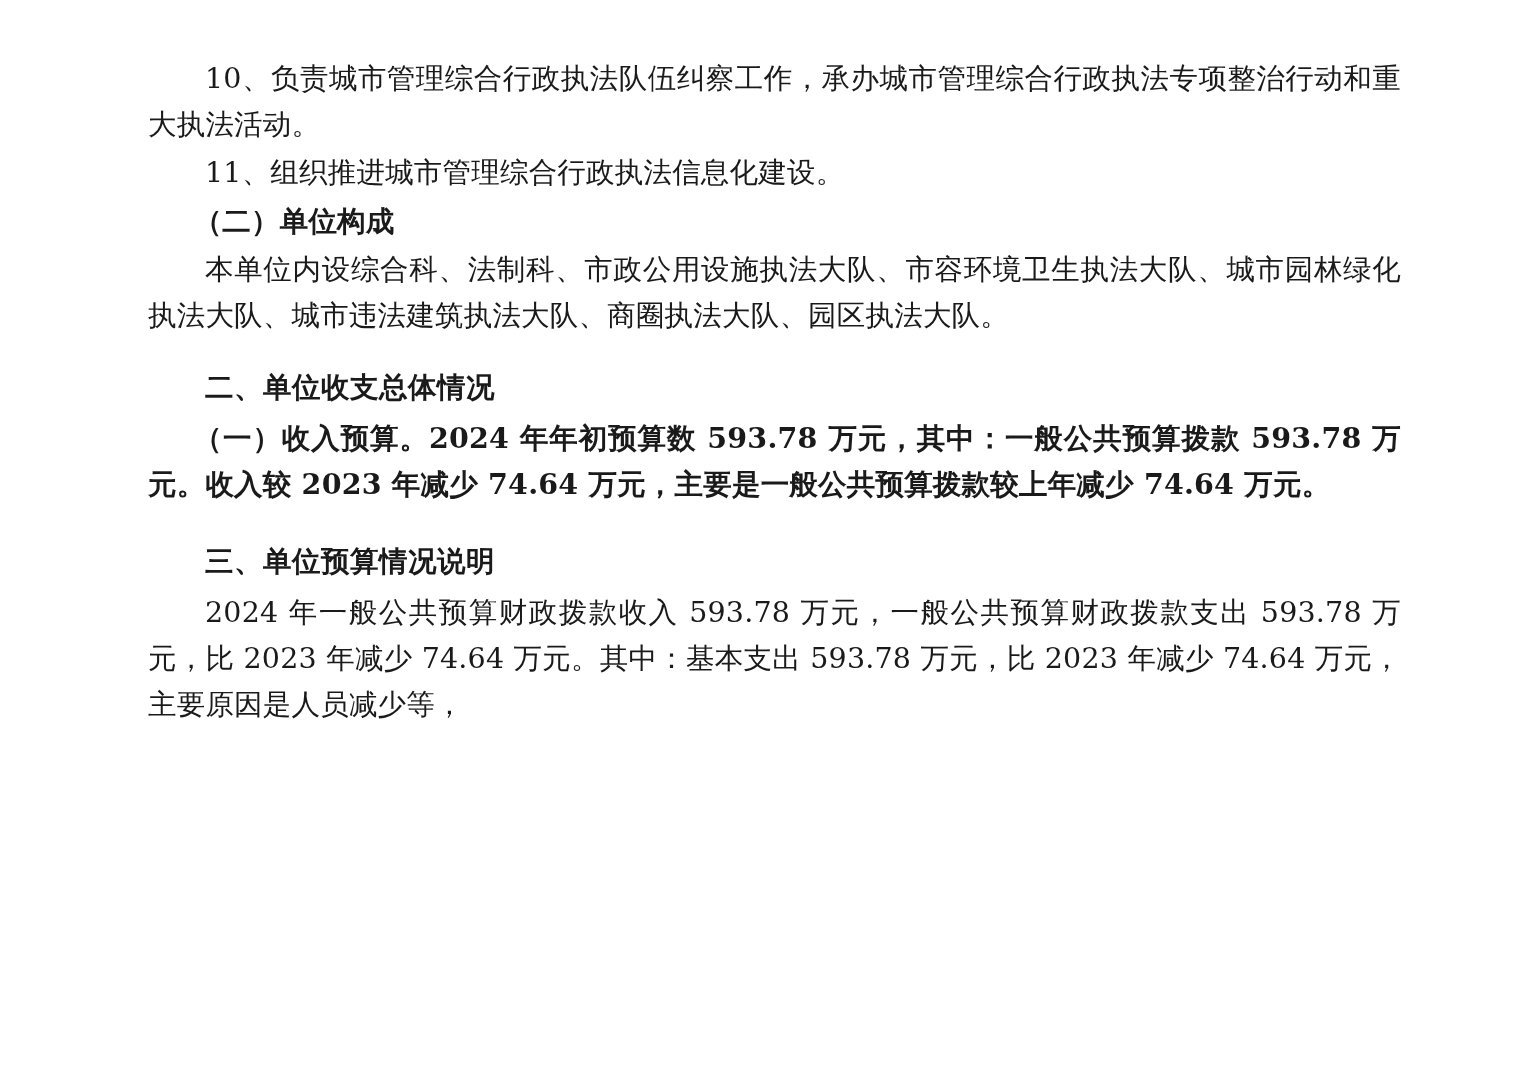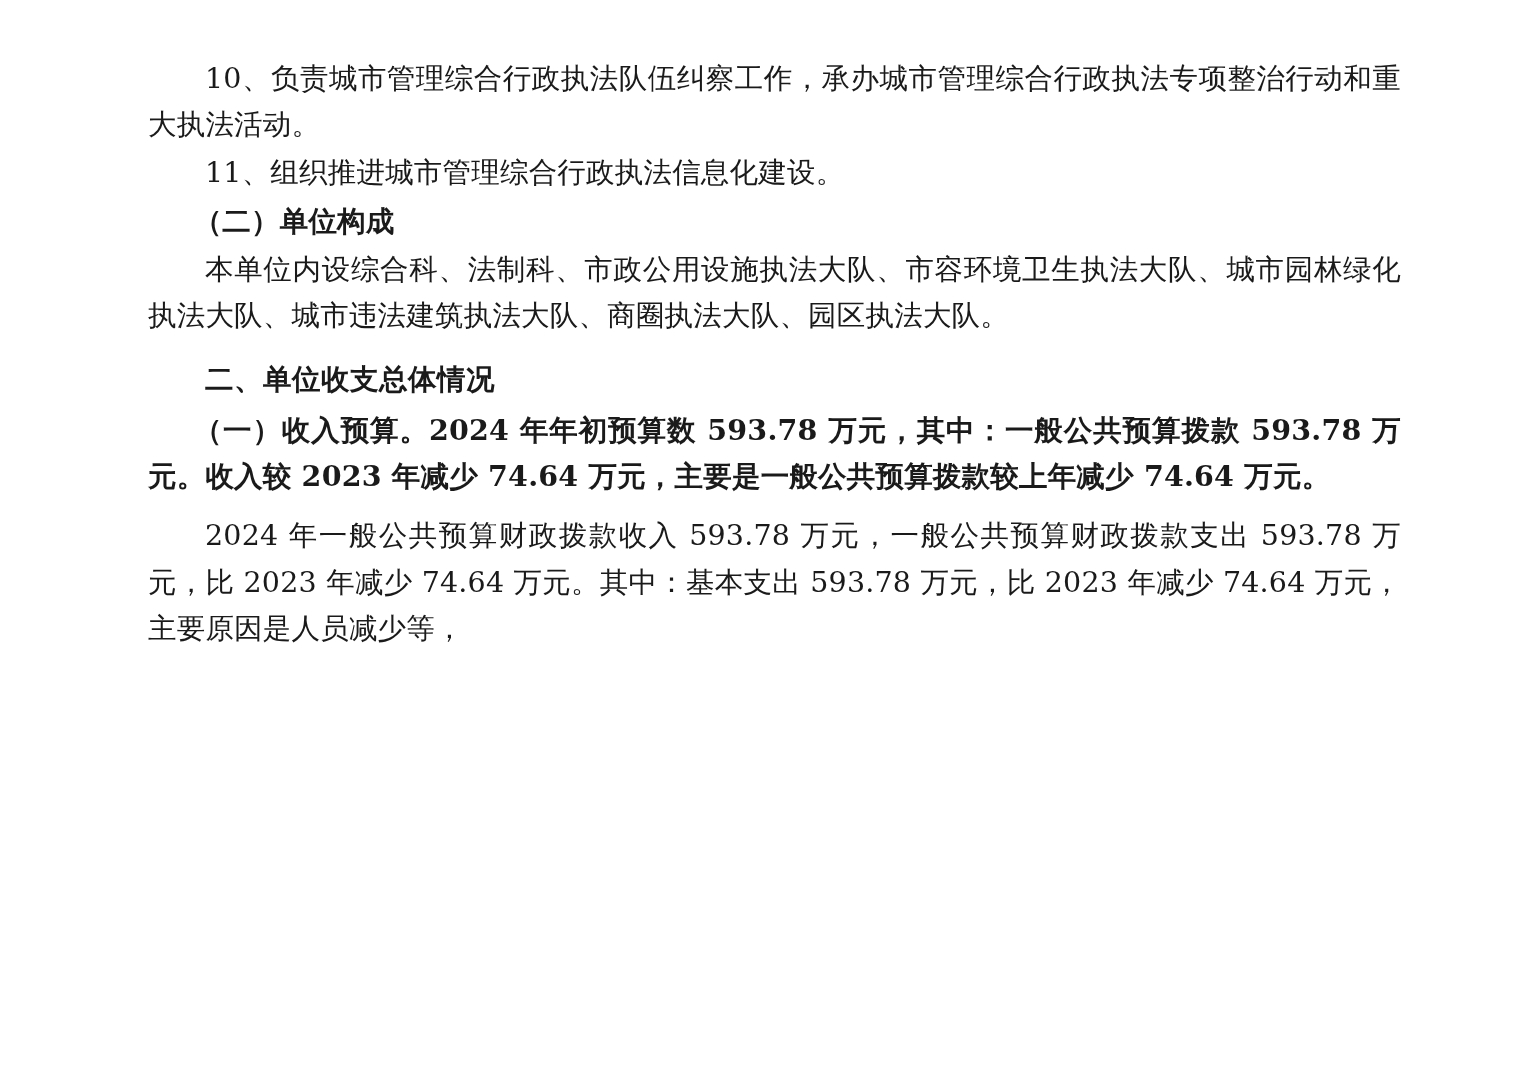--- a/index.html
+++ b/index.html
@@ -30,21 +30,21 @@
     letter-spacing: 0.2px;
   }
   .indent {
     text-indent: 2em;
   }
   .heading {
     font-size: 28.5px;
     line-height: 1.62;
     font-weight: bold;
     text-indent: 2em;
-    margin: 10px 0 4px 0;
+    margin: 18px 0 4px 0;
     font-family: "DejaVu Sans", "Liberation Sans", sans-serif;
     letter-spacing: 0.5px;
   }
   .sub-indent {
     text-indent: 1.6em;
     font-weight: bold;
   }
   .spacer-sm { height: 6px; }
   .spacer-md { height: 12px; }
 </style>
@@ -59,16 +59,17 @@
   <p class="para indent">本单位内设综合科、法制科、市政公用设施执法大队、市容环境卫生执法大队、城市园林绿化执法大队、城市违法建筑执法大队、商圈执法大队、园区执法大队。</p>
 
   <div class="spacer-sm"></div>
 
   <h2 class="heading">二、单位收支总体情况</h2>
 
   <p class="para sub-indent">（一）收入预算。2024 年年初预算数 593.78 万元，其中：一般公共预算拨款 593.78 万元。收入较 2023 年减少 74.64 万元，主要是一般公共预算拨款较上年减少 74.64 万元。</p>
 
   <div class="spacer-md"></div>
 
+  <h2 class="heading">三、单位预算情况说明</h2>
 
   <p class="para indent">2024 年一般公共预算财政拨款收入 593.78 万元，一般公共预算财政拨款支出 593.78 万元，比 2023 年减少 74.64 万元。其中：基本支出 593.78 万元，比 2023 年减少 74.64 万元，主要原因是人员减少等，</p>
 
 </div>
 
 </body></html>

